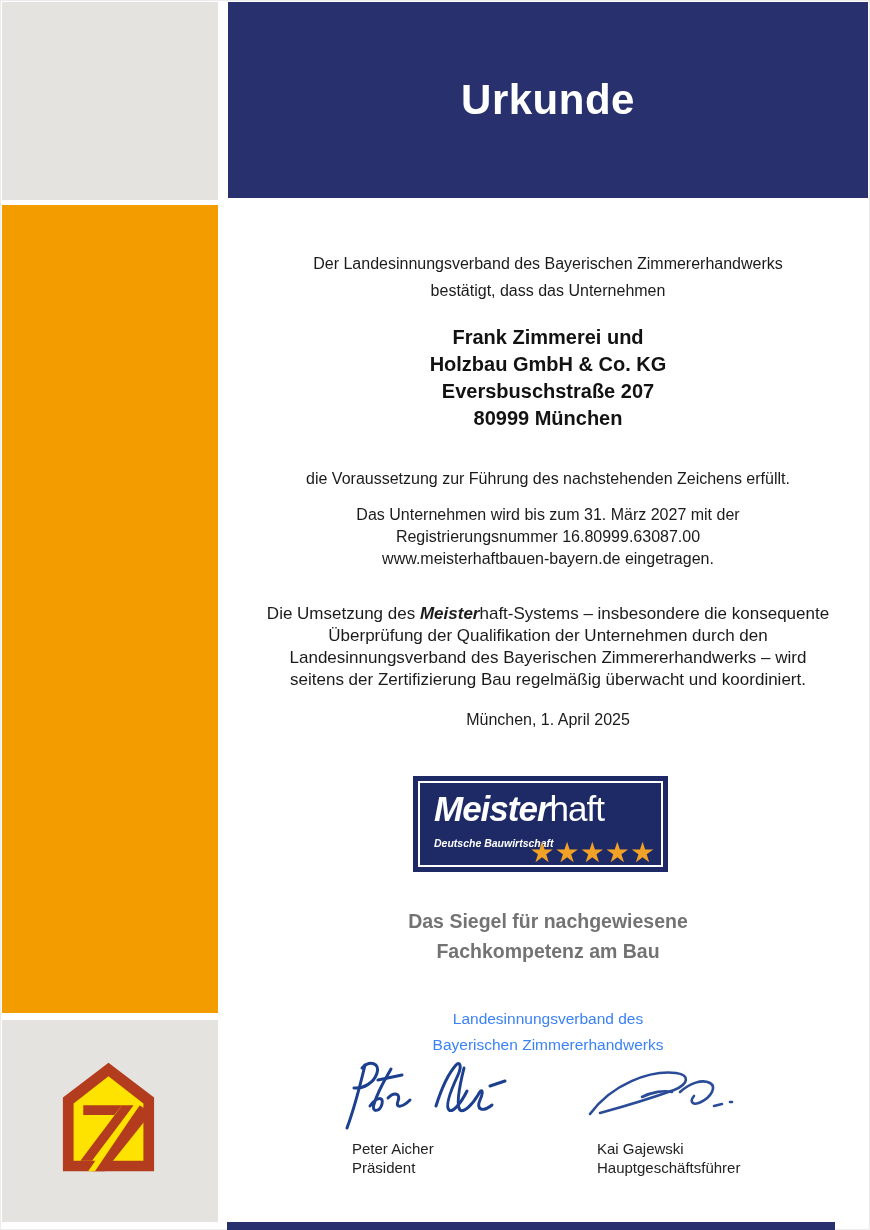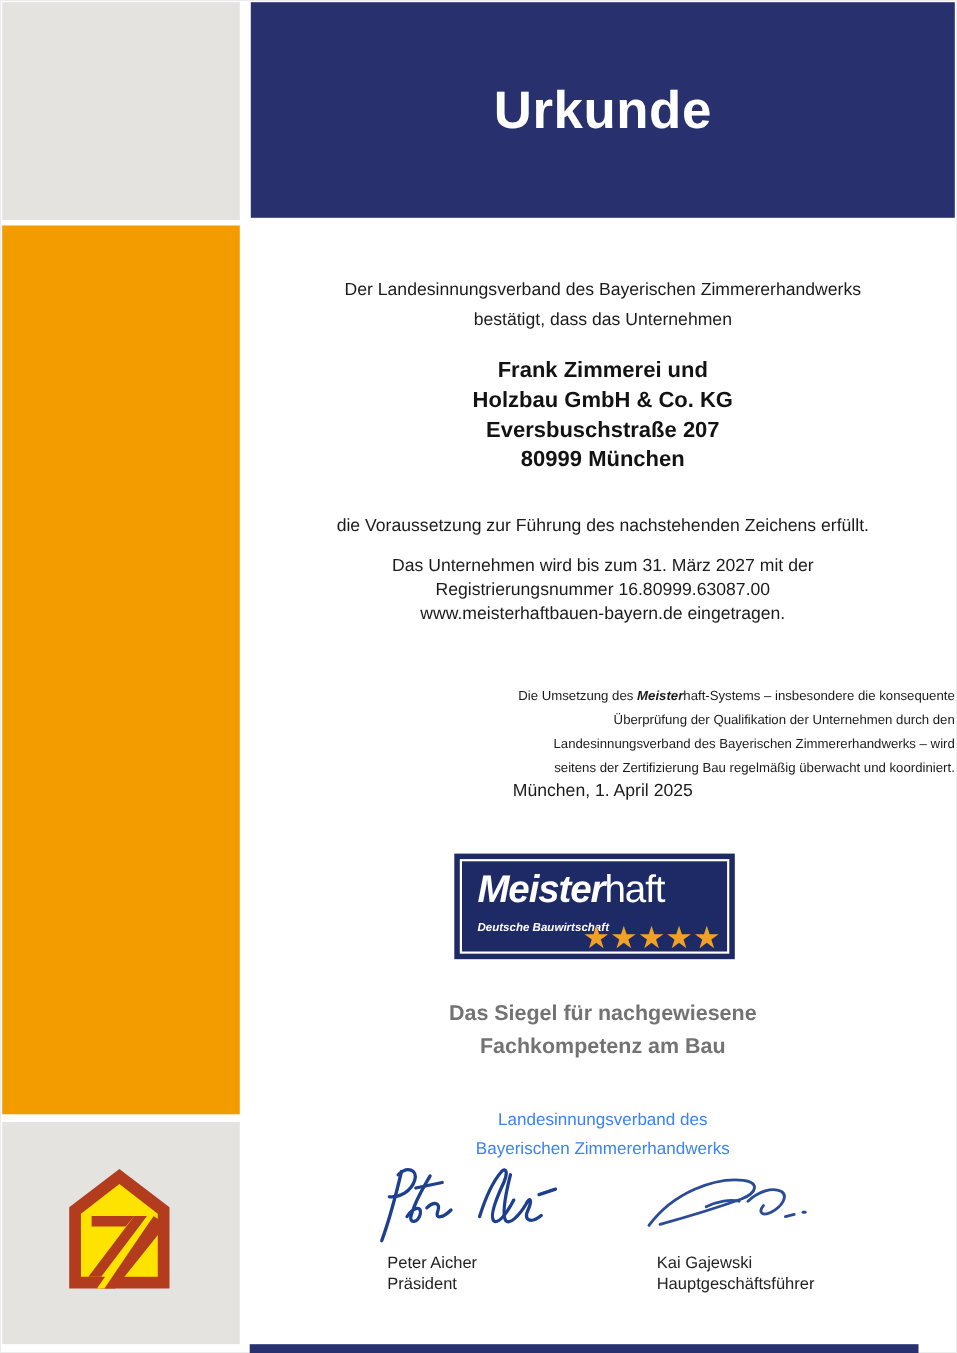--- a/index.html
+++ b/index.html
@@ -10,32 +10,32 @@
   }
   .block{position:absolute;}
   .gray-top{left:2px;top:2px;width:216px;height:198px;background:#e4e3e0;}
   .orange-block{left:2px;top:205px;width:216px;height:808px;background:#f39c00;}
   .gray-bottom{left:2px;top:1020px;width:216px;height:202px;background:#e4e3e0;}
   .banner{
     left:228px;top:2px;width:640px;height:196px;background:#28306d;
     display:flex;align-items:center;justify-content:center;
   }
   .banner h1{
-    margin:12px;color:#ffffff;font-size:48px;font-weight:bold;letter-spacing:0.5px;
+    margin:12px;color:#ffffff;font-size:42px;font-weight:bold;letter-spacing:0.5px;
   }
   .footer-bar{left:227px;top:1222px;width:608px;height:8px;background:#28306d;}
 
   .content{position:absolute;left:228px;top:198px;width:640px;height:1024px;}
   .content .line{display:block;}
   .intro{position:absolute;top:36px;left:0;width:100%;text-align:center;font-size:16px;line-height:27px;}
   .company{position:absolute;top:106px;left:0;width:100%;text-align:center;
     font-size:20px;font-weight:bold;line-height:27px;color:#121212;}
   .statement{position:absolute;top:256px;left:0;width:100%;text-align:center;font-size:16px;}
   .registration{position:absolute;top:290px;left:0;width:100%;text-align:center;font-size:16px;line-height:22px;}
-  .system{position:absolute;top:411px;left:0;width:100%;text-align:right;font-size:12px;line-height:22px;}
+  .system{position:absolute;top:388px;left:0;width:100%;text-align:center;font-size:17px;line-height:22px;}
   .system .bi{font-weight:bold;font-style:italic;}
   .dateline{position:absolute;top:497px;left:0;width:100%;text-align:center;font-size:16px;}
 
   .badge{position:absolute;left:185px;top:578px;width:255px;height:96px;background:#1e2a66;}
   .badge-inner{position:absolute;left:5px;top:5px;right:5px;bottom:5px;border:2px solid #ffffff;}
   .badge-brand{position:absolute;left:21px;top:13px;color:#ffffff;font-size:35px;letter-spacing:-1px;}
   .badge-brand .b{font-weight:bold;font-style:italic;}
   .badge-sub{position:absolute;left:21px;top:61px;color:#ffffff;font-size:10.5px;font-weight:bold;font-style:italic;}
   .stars{position:absolute;right:13px;bottom:5px;color:#f0a126;font-size:28px;line-height:28px;letter-spacing:0px;white-space:nowrap;}
 

